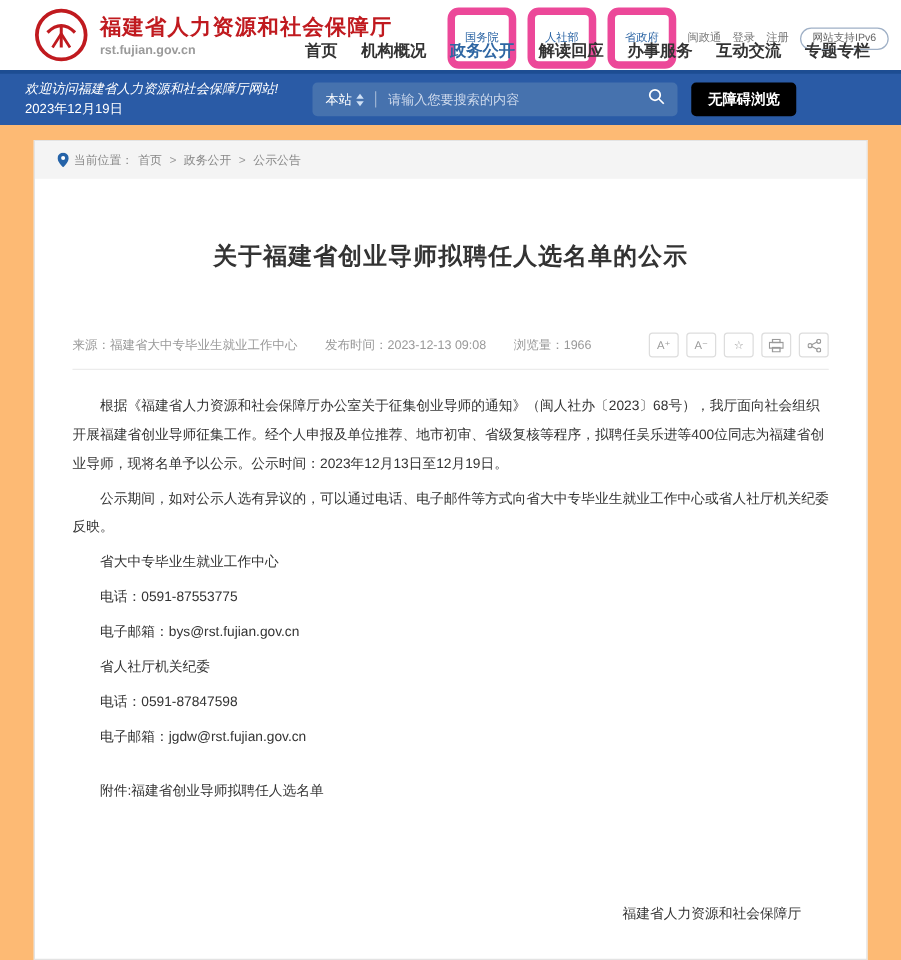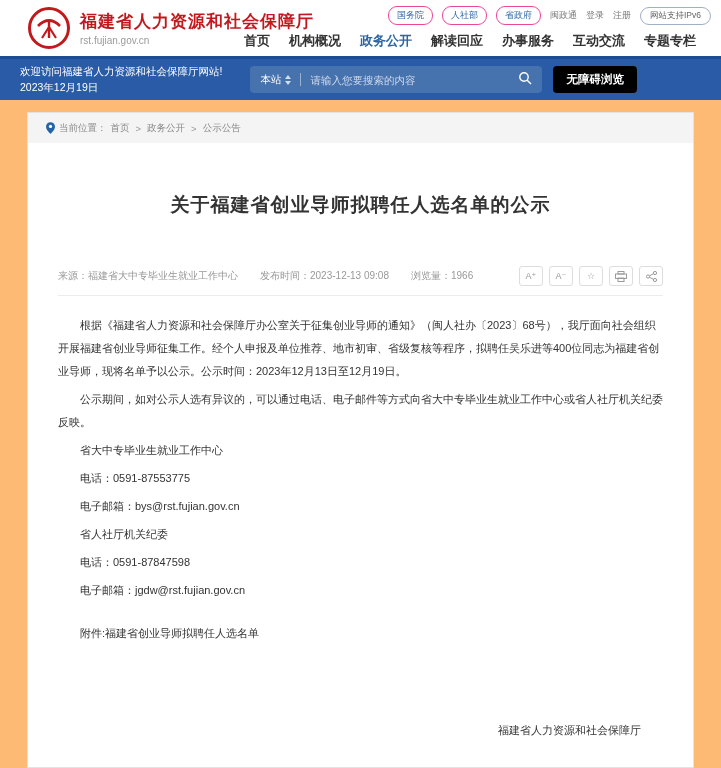--- a/index.html
+++ b/index.html
@@ -7,38 +7,38 @@
     font-family:"Liberation Sans","DejaVu Sans",sans-serif; }
   .page { width:721px; height:768px; display:flex; flex-direction:column; background:#fff; }
 
   
   .topbar { height:56px; position:relative; background:#fff; }
   .brand { position:absolute; left:28px; top:7px; display:flex; align-items:center; }
   .seal { width:42px; height:42px; border-radius:50%; border:3px solid #c01a1f;
     display:flex; align-items:center; justify-content:center; background:#fff; }
   .brand-text { margin-left:10px; }
   .site-name { color:#c01a1f; font-size:17px; font-weight:bold; letter-spacing:1px; }
-  .site-domain { color:#9a9a9a; font-size:10px; font-weight:normal; margin-top:2px; }
+  .site-domain { color:#9a9a9a; font-size:10px; font-weight:bold; margin-top:2px; }
 
   .top-links { position:absolute; right:10px; top:6px; display:flex; align-items:center; gap:9px; }
-  .pill { border:1px solid #ec4899; color:#2d66a5; font-size:9px; padding:2px 8px;
+  .pill { border:6px solid #ec4899; color:#2d66a5; font-size:9px; padding:12px 8px;
     border-radius:9px; text-decoration:none; white-space:nowrap; }
   .acct { color:#777; font-size:9px; text-decoration:none; white-space:nowrap; }
   .ipv6 { border:1px solid #9fb0c6; color:#666; font-size:8.5px; padding:2px 9px;
     border-radius:10px; white-space:nowrap; }
 
   .mainnav { position:absolute; right:25px; top:32px; display:flex; gap:19px; }
   .mainnav a { font-size:13px; font-weight:bold; color:#333; text-decoration:none; white-space:nowrap; }
   .mainnav a.active { color:#2e66a3; }
 
   
   .banner { height:44px; background:#2a5ba6; border-top:3px solid #1d4d92;
     display:flex; align-items:center; }
   .welcome { margin-left:20px; color:#fff; line-height:1.5; }
-  .welcome .w1 { font-size:10.5px; }
+  .welcome .w1 { font-size:10.5px;font-style:italic; }
   .welcome .w2 { font-size:10.5px; }
   .searchbox { margin-left:28px; width:292px; height:27px; background:#4672ae;
     border-radius:4px; display:flex; align-items:center; padding:0 10px; }
   .scope { color:#fff; font-size:10.5px; display:flex; align-items:center; cursor:pointer; }
   .arrows { display:inline-flex; flex-direction:column; margin-left:4px; gap:2px; }
   .arrows i { width:0; height:0; border-left:3px solid transparent; border-right:3px solid transparent; display:block; }
   .arrows .up { border-bottom:4px solid #cfe0f5; }
   .arrows .dn { border-top:4px solid #cfe0f5; }
   .vdiv { width:1px; height:13px; background:rgba(255,255,255,.45); margin:0 9px; }
   .search-input { flex:1; background:transparent; border:none; outline:none;

